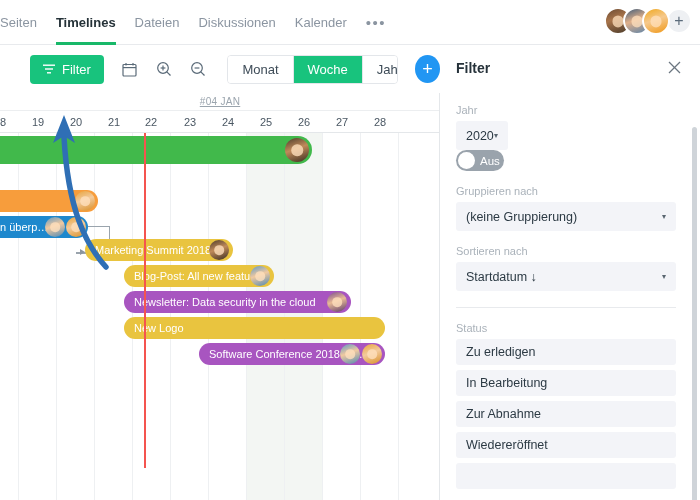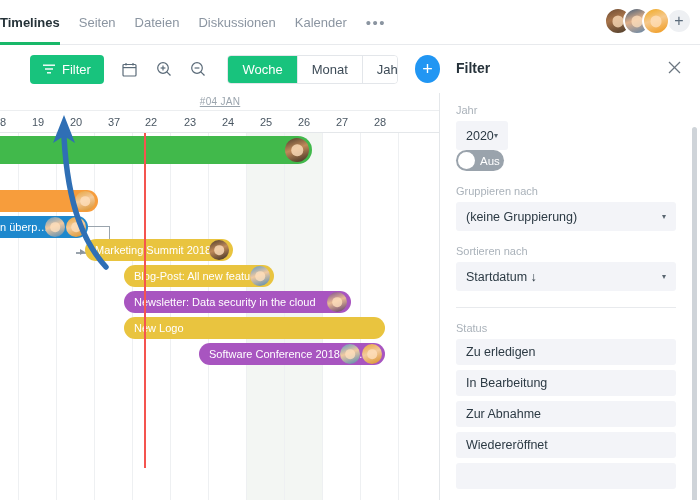--- a/index.html
+++ b/index.html
@@ -187,22 +187,22 @@
     background: #cfd4d9; border-radius: 3px; cursor: pointer;
   }
 </style>
 </head>
 <body>
 
 <div class="app">
 
   <div class="topnav">
     <div class="nav-tabs">
+      <div class="nav-tab">Seiten</div>
       <div class="nav-tab active">Timelines</div>
-      <div class="nav-tab">Seiten</div>
       <div class="nav-tab">Dateien</div>
       <div class="nav-tab">Diskussionen</div>
       <div class="nav-tab">Kalender</div>
       <div class="nav-more">•••</div>
     </div>
     <div class="avatars">
       <div class="av face1"></div>
       <div class="av face2"></div>
       <div class="av face3"></div>
       <div class="av-add">+</div>
@@ -237,34 +237,34 @@
       </svg>
     </button>
     <button class="icon-btn" style="margin-left:4px">
       <svg width="16" height="16" viewBox="0 0 16 16" fill="none" stroke="#5a6a78" stroke-width="1.2">
         <circle cx="7" cy="7" r="5.3"></circle>
           <line x1="10.8" y1="10.8" x2="14.5" y2="14.5"></line>
         <line x1="4.6" y1="7" x2="9.4" y2="7"></line>
       </svg>
     </button>
     <div class="seg" style="margin-left:14px">
+      <div class="seg-item">Monat</div>
       <div class="seg-item active">Woche</div>
-      <div class="seg-item">Monat</div>
       <div class="seg-item">Jahr</div>
     </div>
     <button class="btn-add">+</button>
   </div>
 
   <div class="timeline">
     <div class="tl-weekhdr">#04 JAN</div>
     <div class="tl-days">
       <div class="tl-day" style="left:-19px;width:38px">18</div>
       <div class="tl-day" style="left:19px;width:38px">19</div>
       <div class="tl-day" style="left:57px;width:38px">20</div>
-      <div class="tl-day" style="left:95px;width:38px">37</div>
+      <div class="tl-day" style="left:95px;width:38px">21</div>
       <div class="tl-day" style="left:132px;width:38px">22</div>
       <div class="tl-day" style="left:171px;width:38px">23</div>
       <div class="tl-day" style="left:209px;width:38px">24</div>
       <div class="tl-day" style="left:247px;width:38px">25</div>
       <div class="tl-day" style="left:285px;width:38px">26</div>
       <div class="tl-day" style="left:323px;width:38px">27</div>
       <div class="tl-day" style="left:361px;width:38px">28</div>
     </div>
 
     <div class="tl-grid">

